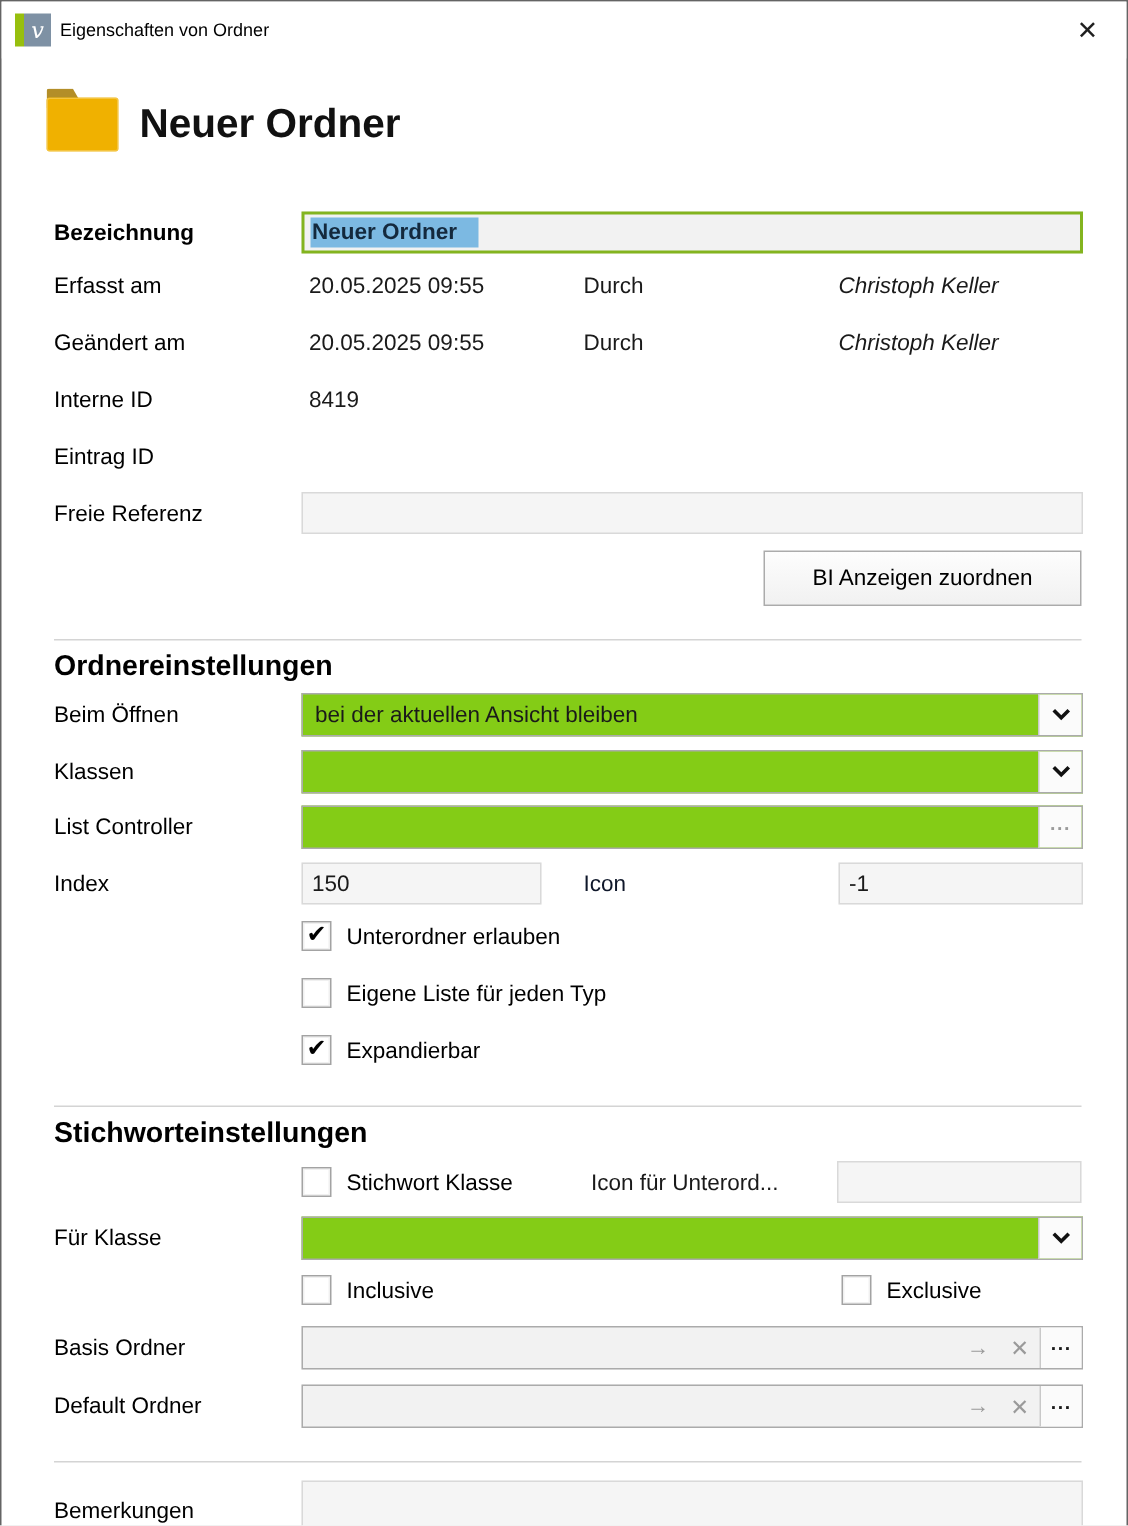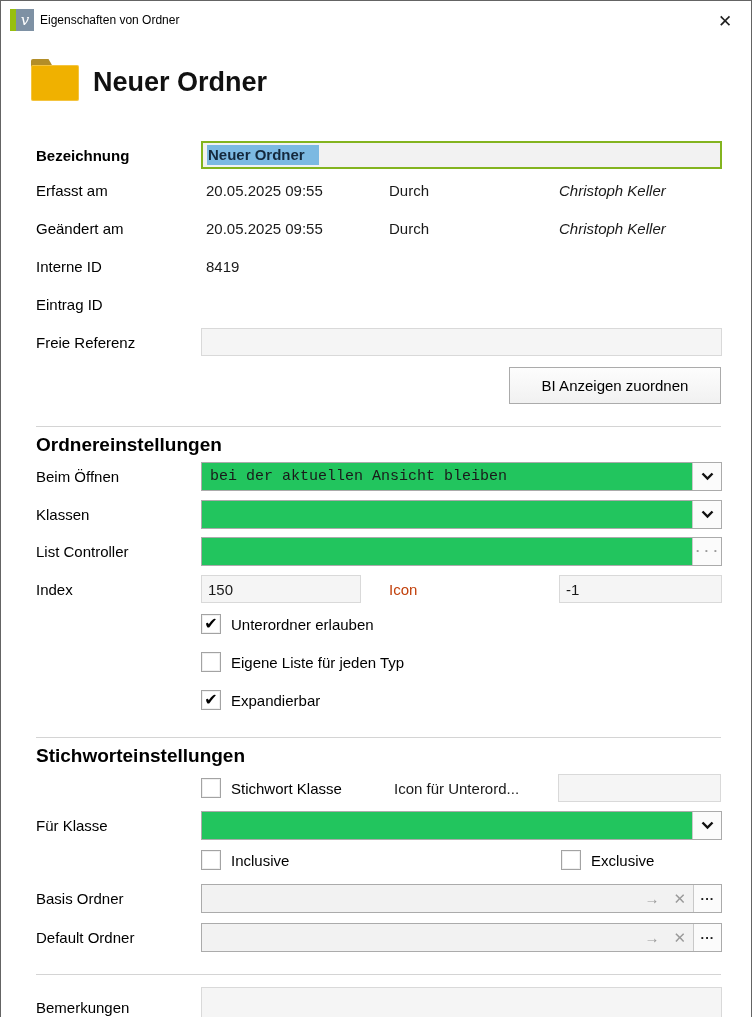--- a/index.html
+++ b/index.html
@@ -32,29 +32,29 @@
   
   .txt-focus{flex:1;height:28px;border:2px solid #83b41f;background:#f2f2f2;display:flex;align-items:center;padding:0 4px;box-sizing:border-box;}
   .sel{background:#7cb9e2;color:#14293d;padding:1px 14px 2px 1px;}
   .input{flex:1;height:28px;border:1px solid #d9d9d9;background:#f5f5f5;box-sizing:border-box;display:flex;align-items:center;padding:0 6px;}
   .mv{width:188px;padding-left:5px;box-sizing:border-box;}
   .md{width:170px;}
   .mn{flex:1;font-style:italic;}
   .bi-btn{position:absolute;top:366px;right:30px;width:212px;height:37px;border:1px solid #ababab;background:linear-gradient(#fdfdfd,#f1f1f1);display:flex;align-items:center;justify-content:center;font-size:15px;color:#000;box-sizing:border-box;}
   .divider{position:absolute;left:35px;right:30px;height:1px;background:#d4d4d4;}
   .sect{position:absolute;left:35px;font-weight:700;font-size:19px;color:#000;}
-  .combo{flex:1;height:29px;border:1px solid #ababab;background:#22c55e;box-sizing:border-box;display:flex;align-items:stretch;font-family:Liberation Mono, monospace;}
+  .combo{flex:1;height:29px;border:1px solid #ababab;background:#84cc16;box-sizing:border-box;display:flex;align-items:stretch;}
   .combo-val{flex:1;display:flex;align-items:center;padding:0 8px;}
   .combo-btn{width:28px;flex:none;border-left:1px solid #c9c9c9;background:#fbfbfb;display:flex;align-items:center;justify-content:center;}
   .dots{font-weight:700;font-size:13px;letter-spacing:1px;line-height:1;transform:translateY(-3px);}
   .dots-gray{color:#9b9b9b;}
   .dots-dark{color:#1a1a1a;}
   .w160{flex:none;width:160px;}
   .w163{flex:none;width:163px;}
-  .inline-lbl{margin-left:28px;color:#c2410c;}
+  .inline-lbl{margin-left:28px;color:#0f172a;}
   .cb{width:18px;height:18px;flex:none;border:1px solid #a3a3a3;background:#fff;box-shadow:inset 0 0 0 1px #f0f0f0;display:flex;align-items:center;justify-content:center;color:#000;font-size:16px;line-height:1;box-sizing:content-box;}
   .cbl{margin-left:10px;color:#000;}
   .grp{display:flex;align-items:center;flex:none;}
   .reffield{flex:1;height:29px;border:1px solid #ababab;background:#f2f2f2;box-sizing:border-box;display:flex;align-items:stretch;}
   .ref-space{flex:1;}
   .ref-ic{display:flex;align-items:center;padding:0 7px;color:#9a9a9a;font-size:15px;}
   .ref-btn{width:27px;flex:none;border-left:1px solid #c9c9c9;background:#fbfbfb;display:flex;align-items:center;justify-content:center;}
   .input-tall{height:40px;align-items:flex-start;}
   .chev{display:block;}
 </style>

